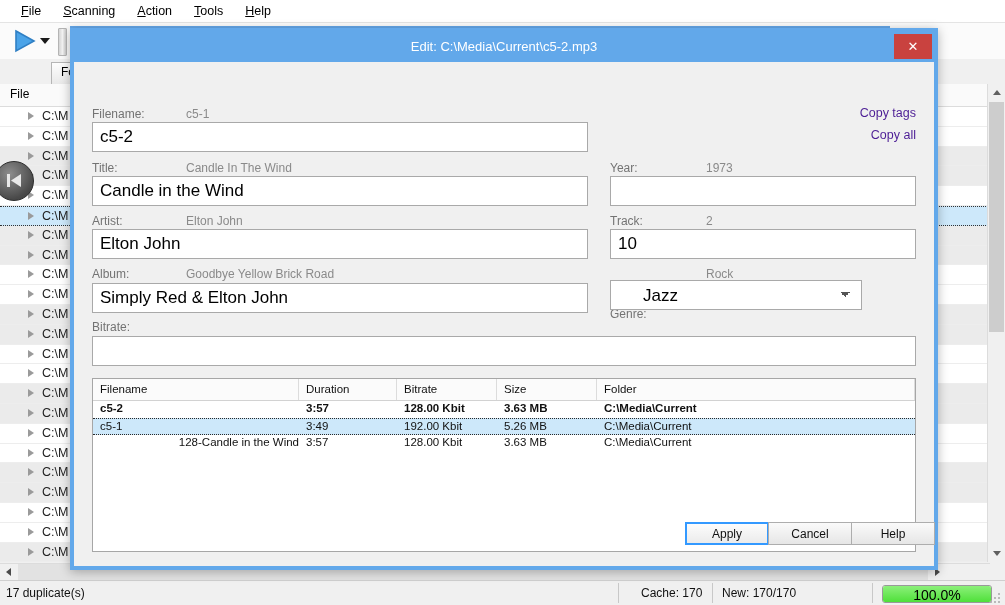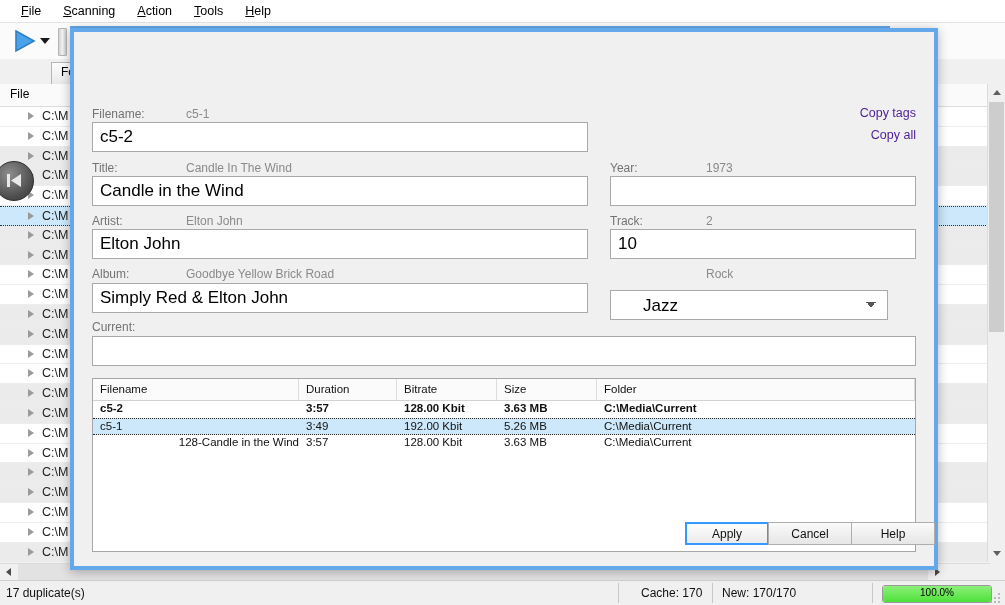--- a/index.html
+++ b/index.html
@@ -293,21 +293,21 @@
     left: 0; top: 0;
     height: 100%;
     width: 100%;
     background: linear-gradient(to bottom,#8cf07a,#4fe03a);
   }
   #progress-text {
     position: absolute;
     left: 0; top: 1px;
     width: 108px;
     text-align: center;
-    font-size: 10px;
+    font-size: 14px;
     color: #000;
   }
   #sb-grip {
     position: absolute;
     right: 3px; bottom: 2px;
     width: 12px; height: 12px;
   }
 
   
   #edit-dialog {
@@ -651,20 +651,24 @@
       <circle cx="5" cy="7" r="1" fill="#a8a8a8"></circle>
       <circle cx="9" cy="11" r="1" fill="#a8a8a8"></circle>
       <circle cx="5" cy="11" r="1" fill="#a8a8a8"></circle>
       <circle cx="1" cy="11" r="1" fill="#a8a8a8"></circle>
     </svg>
   </div>
 </div>
 
 <div id="edit-dialog">
 
+  <div id="dialog-titlebar">
+    <div id="dialog-title">Edit: C:\Media\Current\c5-2.mp3</div>
+    <div id="dialog-close">✕</div>
+  </div>
 
   <div id="dialog-body">
 
     <div class="copy-link" style="top:44px;">Copy tags</div>
     <div class="copy-link" style="top:66px;">Copy all</div>
 
     <div class="field-label" style="left:18px; top:45px;">Filename:</div>
     <div class="field-orig" style="left:112px; top:45px;">c5-1</div>
     <input class="field-input" style="left: 18px; top: 60px; width: 496px; height: 30px;" value="c5-2">
 
@@ -673,34 +677,34 @@
     <input class="field-input" style="left: 18px; top: 114px; width: 496px; height: 30px;" value="Candle in the Wind">
 
     <div class="field-label" style="left:18px; top:152px;">Artist:</div>
     <div class="field-orig" style="left:112px; top:152px;">Elton John</div>
     <input class="field-input" style="left: 18px; top: 167px; width: 496px; height: 30px;" value="Elton John">
 
     <div class="field-label" style="left:18px; top:205px;">Album:</div>
     <div class="field-orig" style="left:112px; top:205px;">Goodbye Yellow Brick Road</div>
     <input class="field-input" style="left: 18px; top: 221px; width: 496px; height: 30px;" value="Simply Red &amp; Elton John">
 
-    <div class="field-label" style="left:18px; top:258px;">Current:</div>
+    <div class="field-label" style="left:18px; top:258px;">Bitrate:</div>
     <input class="field-input" style="left: 18px; top: 274px; width: 824px; height: 30px;" value="">
 
     <div class="field-label" style="left:536px; top:99px;">Year:</div>
     <div class="field-orig" style="left:632px; top:99px;">1973</div>
     <input class="field-input" style="left: 536px; top: 114px; width: 306px; height: 30px;" value="">
 
     <div class="field-label" style="left:536px; top:152px;">Track:</div>
     <div class="field-orig" style="left:632px; top:152px;">2</div>
     <input class="field-input" style="left: 536px; top: 167px; width: 306px; height: 30px;" value="10">
 
     <div class="field-label" style="left:536px; top:197px;margin-top:48px;">Genre:</div>
     <div class="field-orig" style="left:632px; top:205px;">Rock</div>
-    <select class="field-input" style="left:536px; top:228px; width:278px; height:30px;padding-left:32px;" id="genre-select"><option value="Jazz">Jazz</option><option value="Rock">Rock</option><option value="Pop">Pop</option><option value="Blues">Blues</option><option value="Classical">Classical</option></select>
+    <select class="field-input" style="left:536px; top:218px; width:252px; height:30px;padding-left:32px;" id="genre-select"><option value="Jazz">Jazz</option><option value="Rock">Rock</option><option value="Pop">Pop</option><option value="Blues">Blues</option><option value="Classical">Classical</option></select>
 
     <div id="file-table">
       <div id="ft-header">
           <div class="ft-hcell" style="left: 0px; width: 206px;">Filename</div>
           <div class="ft-hcell" style="left: 206px; width: 98px;">Duration</div>
           <div class="ft-hcell" style="left: 304px; width: 100px;">Bitrate</div>
           <div class="ft-hcell" style="left: 404px; width: 100px;">Size</div>
           <div class="ft-hcell" style="left: 504px; width: 318px;">Folder</div>
         </div>
       <div id="ft-body">

